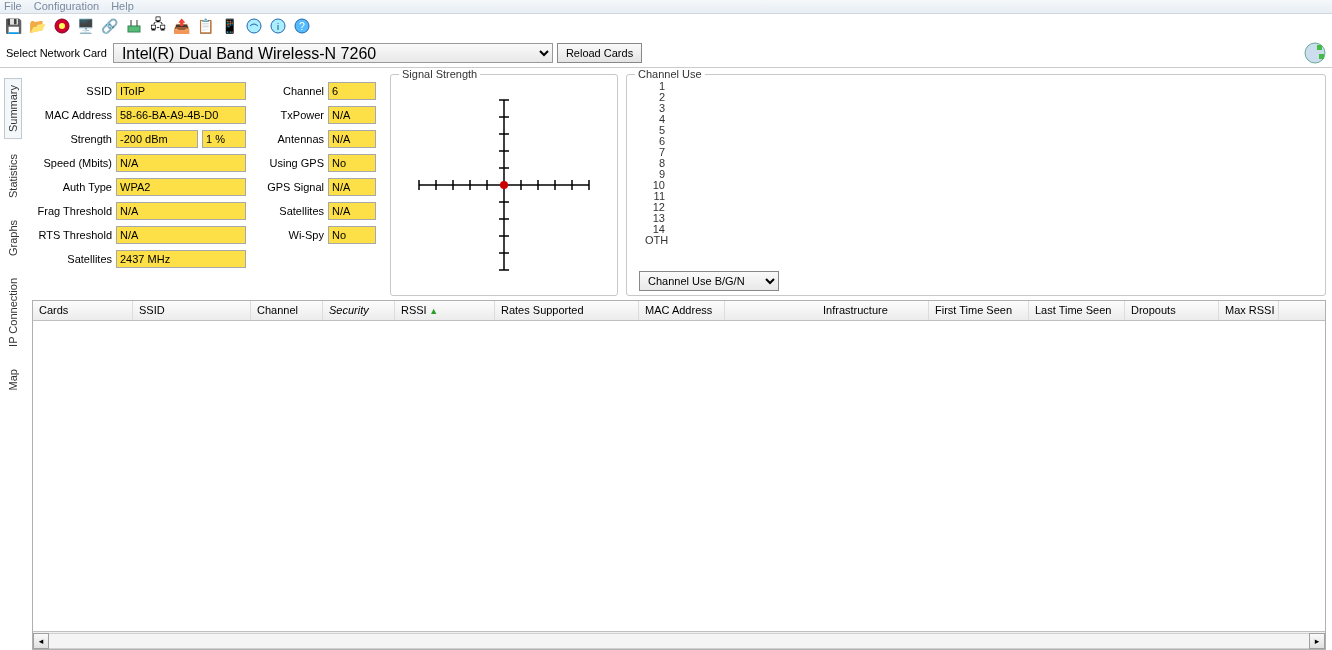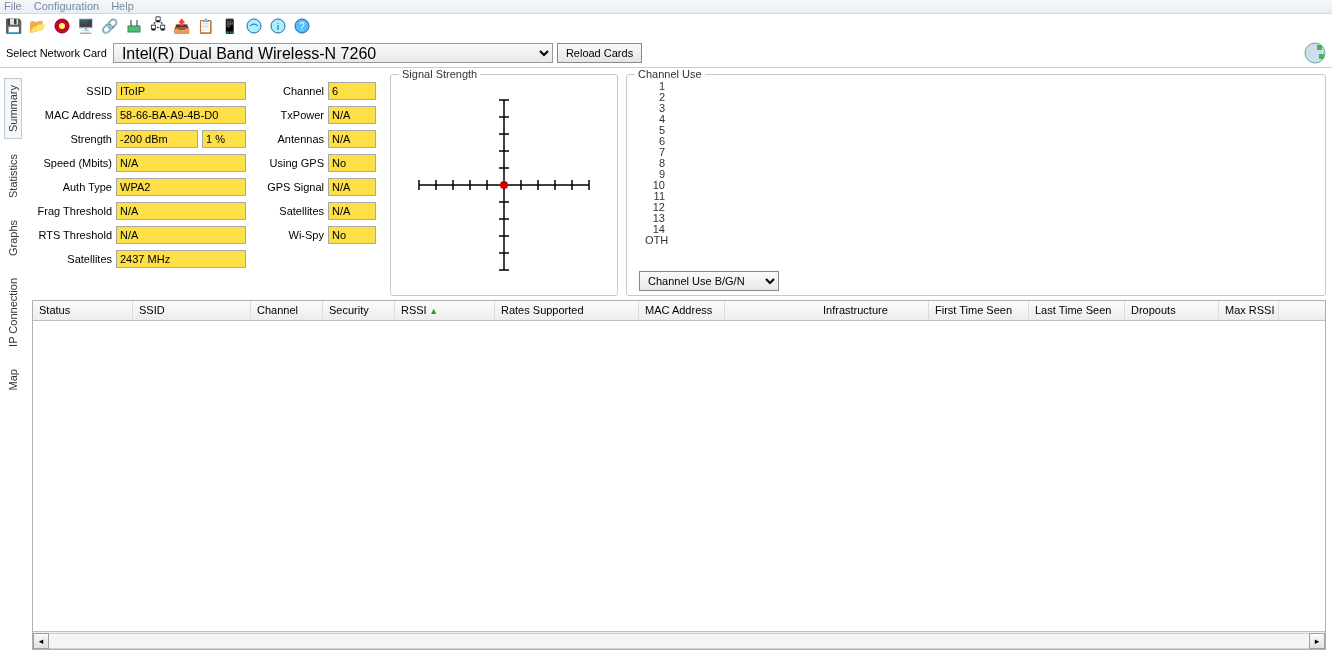--- a/index.html
+++ b/index.html
@@ -255,24 +255,24 @@
             <div>OTH</div>
           </div>
         <select class="chan-select">
           <option>Channel Use B/G/N</option>
         </select>
       </div>
     </div>
 
     <div class="grid">
       <div class="grid-header" id="grid-header">
-          <div class="gh" style="width: 100px;">Status</div>
+          <div class="gh" style="width: 100px;">Cards</div>
           <div class="gh" style="width: 118px;">SSID</div>
           <div class="gh" style="width: 72px;">Channel</div>
-          <div class="gh" style="width: 72px;">Security</div>
+          <div class="gh" style="width: 72px; font-style: italic;">Security</div>
           <div class="gh sorted" style="width: 100px;">RSSI</div>
           <div class="gh" style="width: 144px;">Rates Supported</div>
           <div class="gh" style="width: 86px;">MAC Address</div>
           <div class="gh" style="width: 92px; margin-top: 25px;">Network Type</div>
           <div class="gh" style="width: 112px;">Infrastructure</div>
           <div class="gh" style="width: 100px;">First Time Seen</div>
           <div class="gh" style="width: 96px;">Last Time Seen</div>
           <div class="gh" style="width: 94px;">Dropouts</div>
           <div class="gh" style="width: 60px;">Max RSSI</div>
         </div>

